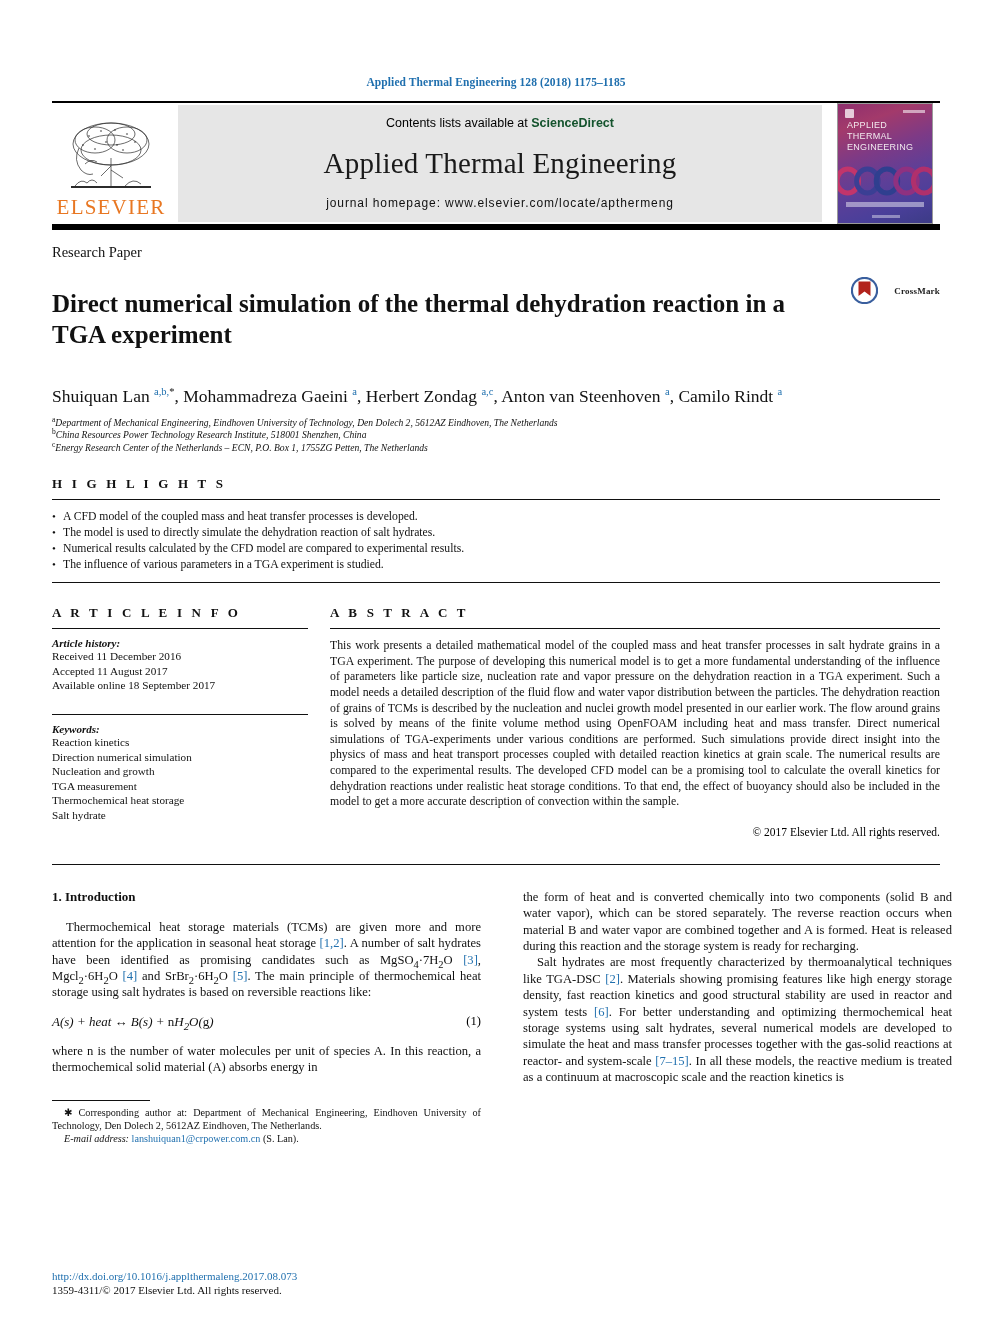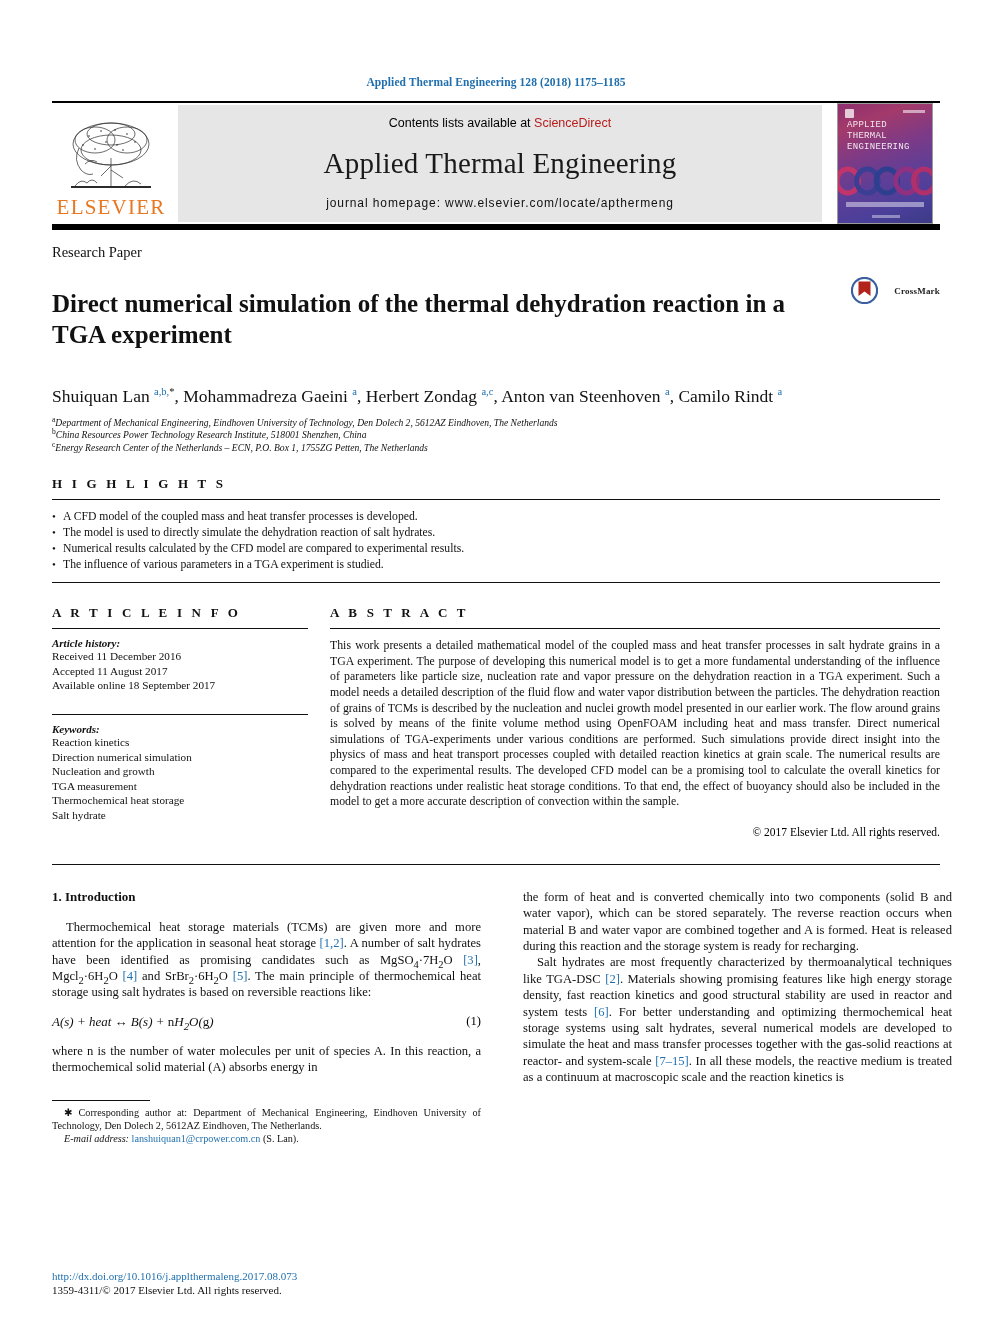--- a/index.html
+++ b/index.html
@@ -62,21 +62,21 @@
     justify-content: space-between;
     align-items: center;
     padding: 11px 0 12px 0;
     margin: 2px 8px 2px 8px;
   }
   .contents-line {
     font-family: "Liberation Sans", sans-serif;
     font-size: 12.5px;
     color: #000;
   }
-  .contents-line a { color: #b91c1c; text-decoration: none; }
+  .contents-line a { color: #14532d; text-decoration: none; font-weight: bold; }
   .journal-name {
     font-family: "Liberation Serif", serif;
     font-size: 29px;
     color: #1a1a1a;
     letter-spacing: .2px;
   }
   .homepage-line {
     font-family: "Liberation Sans", sans-serif;
     font-size: 12px;
     letter-spacing: .9px;
@@ -91,21 +91,21 @@
   }
   .cover {
     width: 96px; height: 121px;
     border: 1px solid #9a9a9a;
     position: relative;
     overflow: hidden;
     background: linear-gradient(160deg,#8e2f6e 0%, #a33a6b 18%, #7d3a86 40%, #5d3f98 62%, #4a3f9a 82%, #3c3b86 100%);
   }
   .cover-title {
     position: absolute; top: 16px; left: 9px; right: 2px;
-    font-family: Liberation Mono, monospace;
+    font-family: Liberation Sans, sans-serif;
     font-size: 9px;
     color: #f2e9ee;
     line-height: 11px;
     letter-spacing: .3px;
   }
   .cover-els {
     position:absolute; top:5px; left:7px;
     width:9px; height:9px;
     background: rgba(255,255,255,.75);
     border-radius: 1px;

